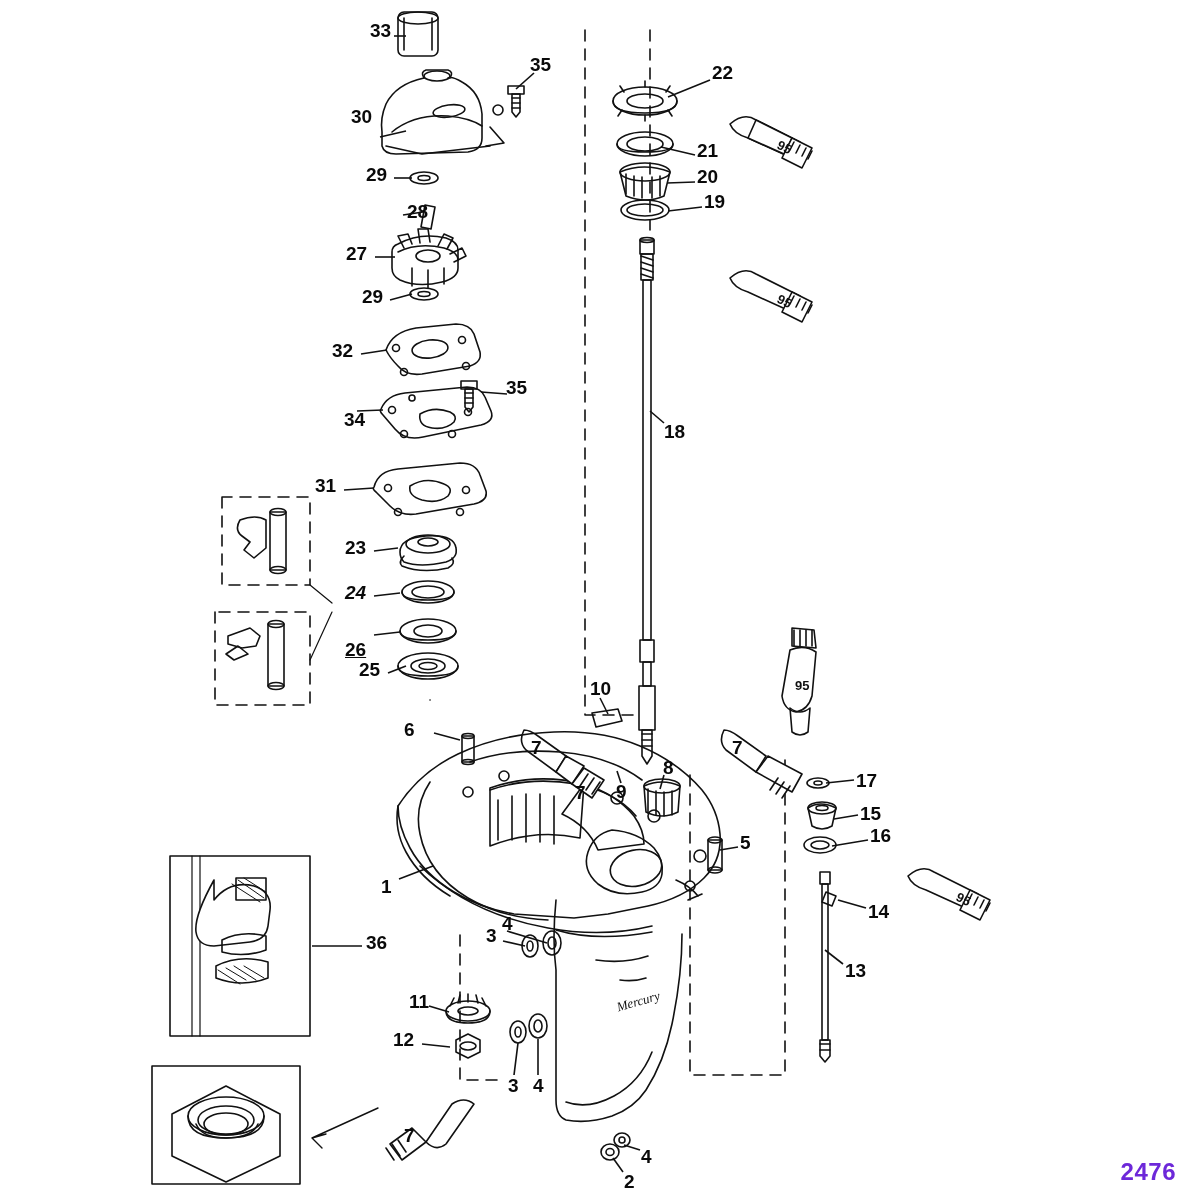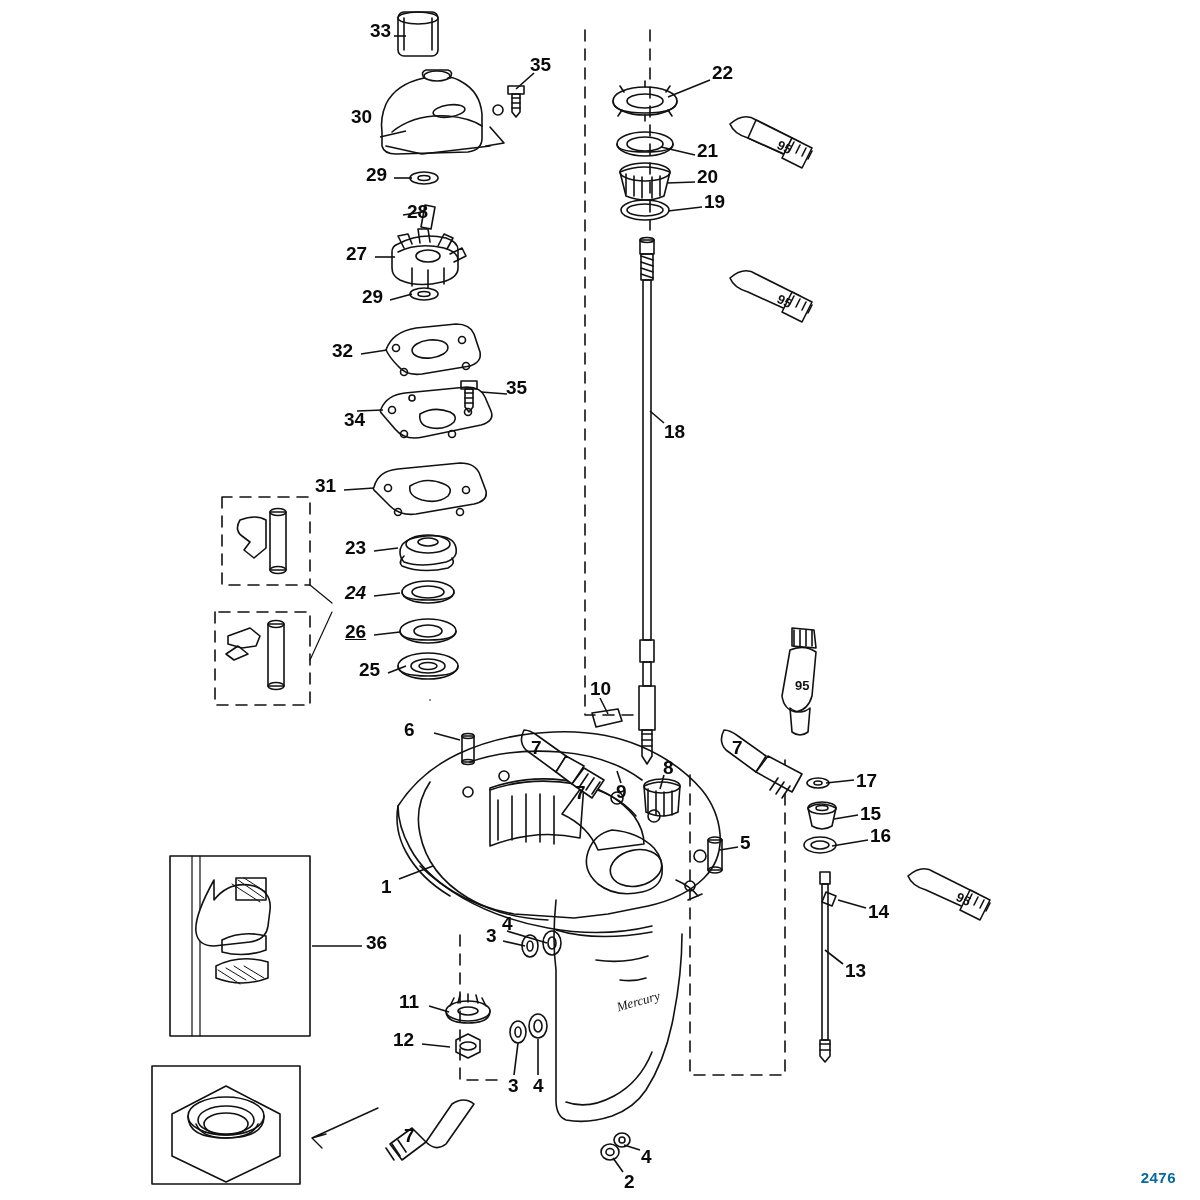--- a/index.html
+++ b/index.html
@@ -23,23 +23,23 @@
     font-weight: bold;
     color: #0a0a0a;
     font-family: "Liberation Sans", sans-serif;
     white-space: nowrap;
     line-height: 1;
   }
   .diagram-id {
     position: absolute;
     right: 24px;
     bottom: 14px;
-    font-size: 15px;
+    font-size: 24px;
     font-weight: bold;
-    color: #0369a1;
+    color: #6d28d9;
     letter-spacing: 0.5px;
   }
   svg.art {
     position: absolute;
     left: 0;
     top: 0;
     width: 1200px;
     height: 1200px;
   }
   .tube-label {
@@ -416,21 +416,21 @@
     <span class="callout" style="left:366px; top:165px;">29</span>
     <span class="callout" style="left:375px; top:202px;margin-left:32px;">28</span>
     <span class="callout" style="left:346px; top:244px;">27</span>
     <span class="callout" style="left:362px; top:287px;">29</span>
     <span class="callout" style="left:332px; top:341px;">32</span>
     <span class="callout" style="left:506px; top:378px;">35</span>
     <span class="callout" style="left:328px; top:410px;margin-left:16px;">34</span>
     <span class="callout" style="left:315px; top:476px;">31</span>
     <span class="callout" style="left:345px; top:538px;">23</span>
     <span class="callout" style="left:345px; top:583px;font-style:italic;">24</span>
-    <span class="callout" style="left:345px; top:622px;text-decoration:underline;">26</span>
+    <span class="callout" style="left:345px; top:640px;text-decoration:underline;">26</span>
     <span class="callout" style="left:359px; top:660px;">25</span>
 
     <span class="callout" style="left:712px; top:63px;">22</span>
     <span class="callout" style="left:697px; top:141px;">21</span>
     <span class="callout" style="left:697px; top:167px;">20</span>
     <span class="callout" style="left:704px; top:192px;">19</span>
     <span class="callout" style="left:664px; top:422px;text-align:right;">18</span>
 
     <span class="callout" style="left:590px; top:679px;">10</span>
     <span class="callout" style="left:404px; top:720px;">6</span>
@@ -442,21 +442,21 @@
     <span class="callout" style="left:856px; top:771px;text-align:right;">17</span>
     <span class="callout" style="left:860px; top:804px;">15</span>
     <span class="callout" style="left:870px; top:826px;">16</span>
     <span class="callout" style="left:740px; top:833px;">5</span>
     <span class="callout" style="left:381px; top:877px;">1</span>
     <span class="callout" style="left:868px; top:902px;">14</span>
     <span class="callout" style="left:845px; top:961px;">13</span>
     <span class="callout" style="left:502px; top:914px;">4</span>
     <span class="callout" style="left:486px; top:926px;">3</span>
     <span class="callout" style="left:366px; top:933px;">36</span>
-    <span class="callout" style="left:399px; top:992px;">11</span>
+    <span class="callout" style="left:409px; top:992px;">11</span>
     <span class="callout" style="left:393px; top:1030px;">12</span>
     <span class="callout" style="left:508px; top:1076px;">3</span>
     <span class="callout" style="left:533px; top:1076px;">4</span>
     <span class="callout" style="left:404px; top:1126px;">7</span>
     <span class="callout" style="left:624px; top:1172px;">2</span>
     <span class="callout" style="left:641px; top:1147px;">4</span>
   </div>
 
   <svg class="art" viewBox="0 0 1200 1200" stroke="#111" stroke-width="1.6" fill="none">
     <path d="M394 36 h12"></path>

